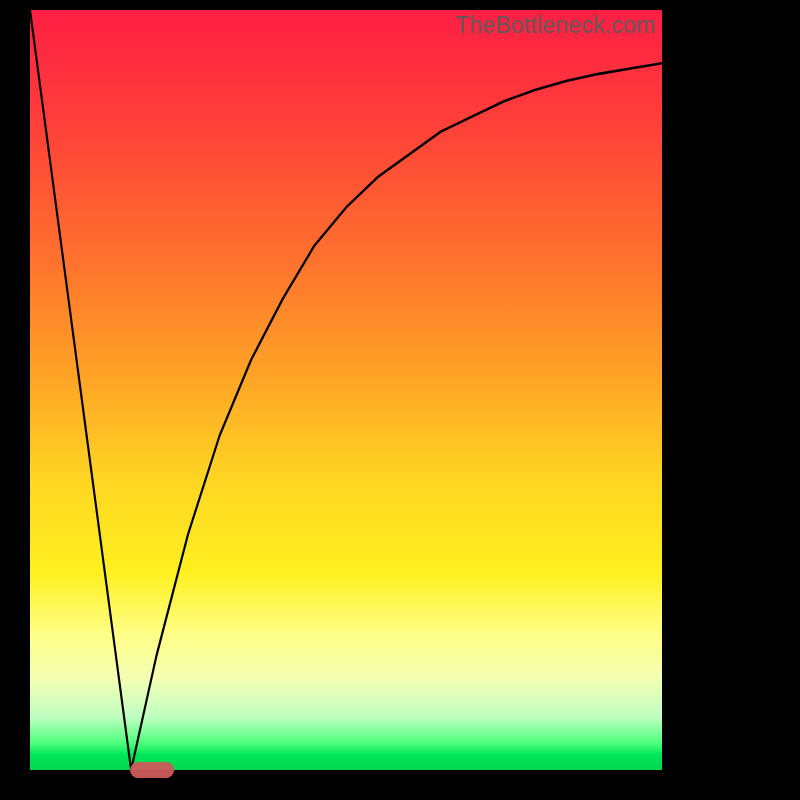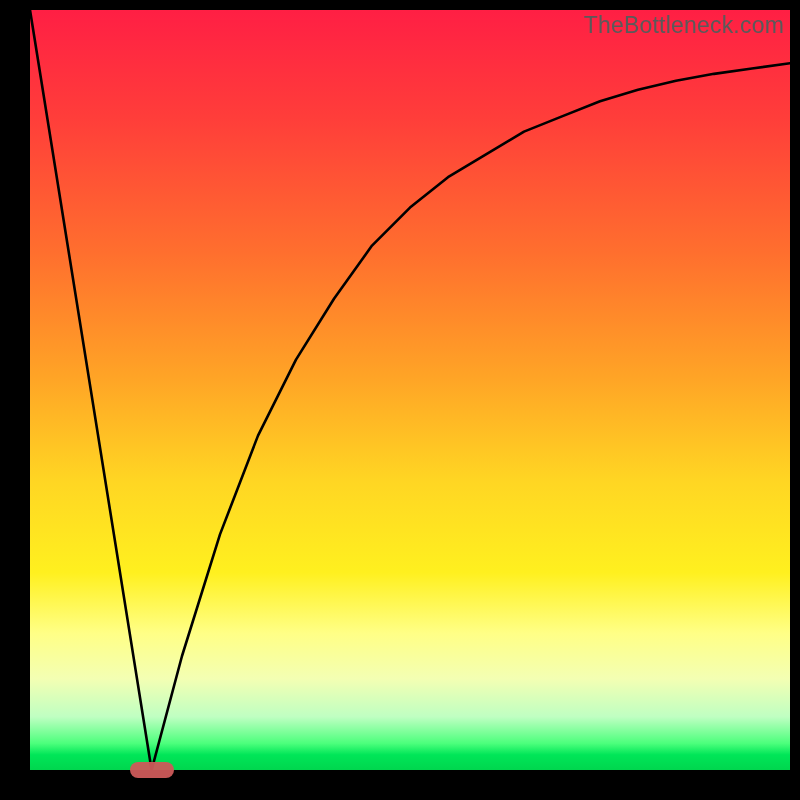--- a/index.html
+++ b/index.html
@@ -10,21 +10,21 @@
     width: 800px;
     height: 800px;
     background: #000;
     position: relative;
   }
 
   .plot {
     position: absolute;
     left: 30px;
     top: 10px;
-    width: 760px;
+    width: 632px;
     height: 760px;
     
     background: linear-gradient(to bottom,
       #ff1f44 0%,
       #ff3d3a 14%,
       #ff6f2e 32%,
       #ffa326 48%,
       #ffd623 62%,
       #fff01f 74%,
       #ffff86 82%,

